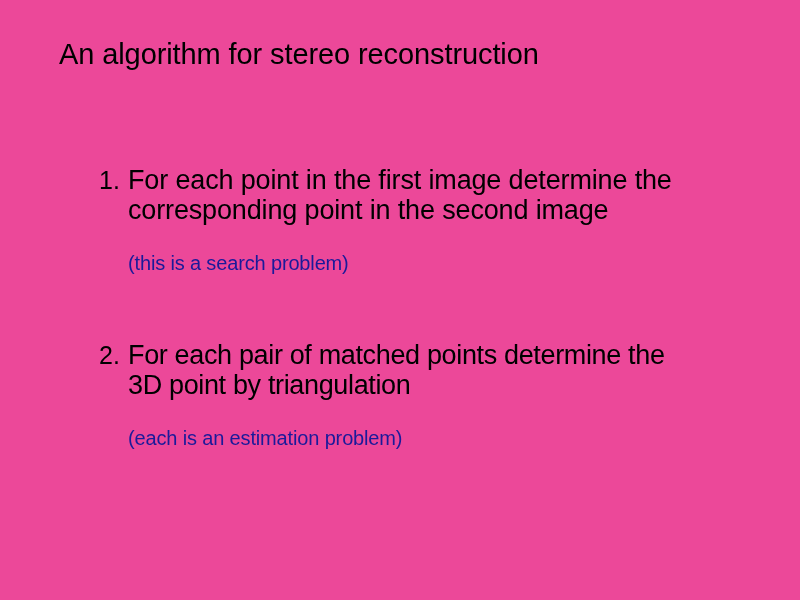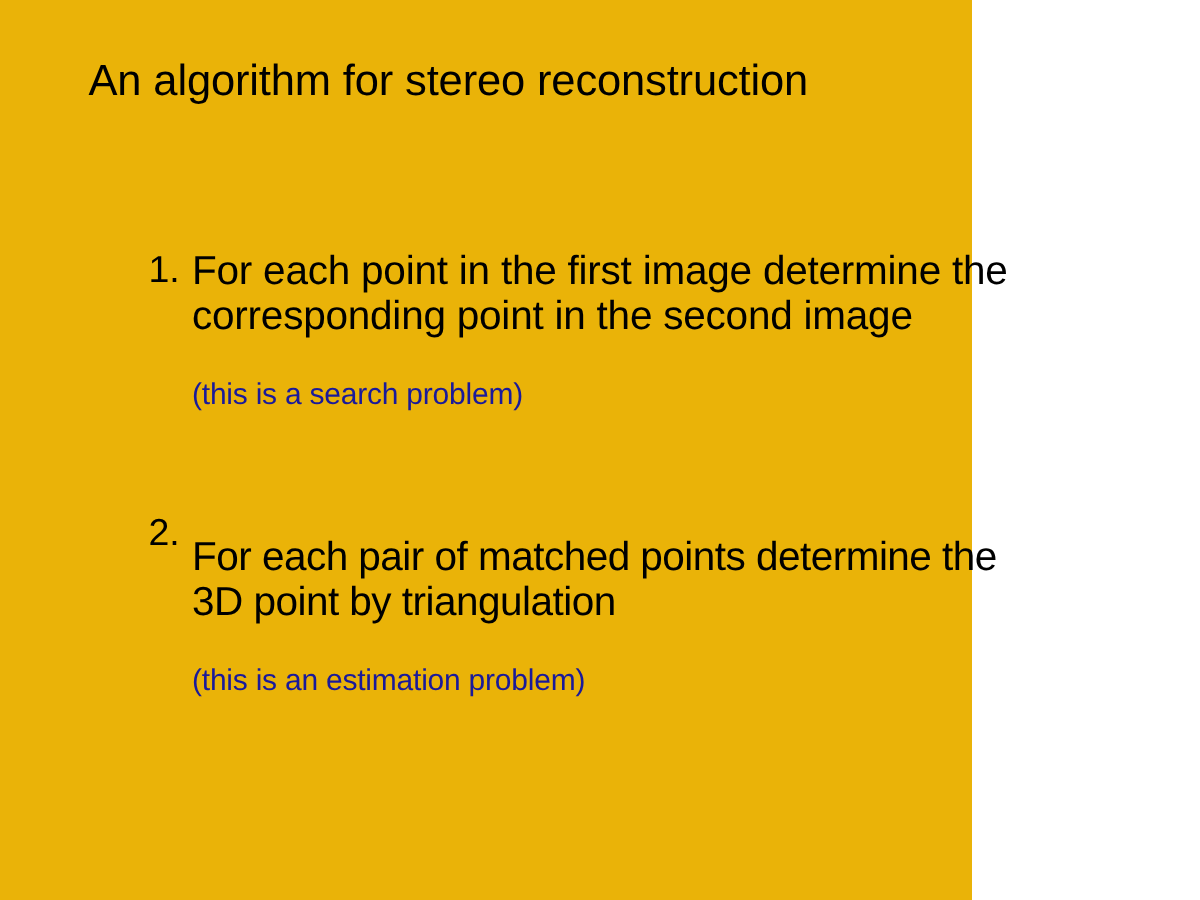--- a/index.html
+++ b/index.html
@@ -8,23 +8,23 @@
   }
   body {
     width: 800px;
     height: 600px;
     background: #ffffff;
     font-family: "Liberation Sans", sans-serif;
     overflow: hidden;
   }
   .slide {
     position: relative;
-    width: 648px;
+    width: 800px;
     height: 600px;
-    background: #eab308;
+    background: #ec4899;
     text-decoration: underline;
   }
   .slide-title {
     position: absolute;
     left: 59px;
     top: 38px;
     font-size: 29px;
     font-weight: normal;
     color: #000000;
     letter-spacing: -0.1px;
@@ -65,21 +65,20 @@
   .item-note {
     margin-left: 29px;
     margin-top: 23px;
     font-size: 20px;
     line-height: 30px;
     color: #1a1a9a;
     letter-spacing: -0.15px;
   }
   .item-2 .item-text {
     letter-spacing: -0.35px;
-    margin-top: 16px;
   }
 </style>
 </head>
 <body>
 
 <div class="slide">
 
   <div class="slide-title">An algorithm for stereo reconstruction</div>
 
   <div class="body-block">
@@ -90,17 +89,17 @@
         <div class="item-text">For each point in the first image determine the corresponding point in the second image</div>
       </div>
       <div class="item-note">(this is a search problem)</div>
     </div>
 
     <div class="list-item item-2">
       <div class="item-row">
         <div class="item-marker">2.</div>
         <div class="item-text">For each pair of matched points determine the 3D point by triangulation</div>
       </div>
-      <div class="item-note">(this is an estimation problem)</div>
+      <div class="item-note">(each is an estimation problem)</div>
     </div>
 
   </div>
 </div>
 
 </body></html>

